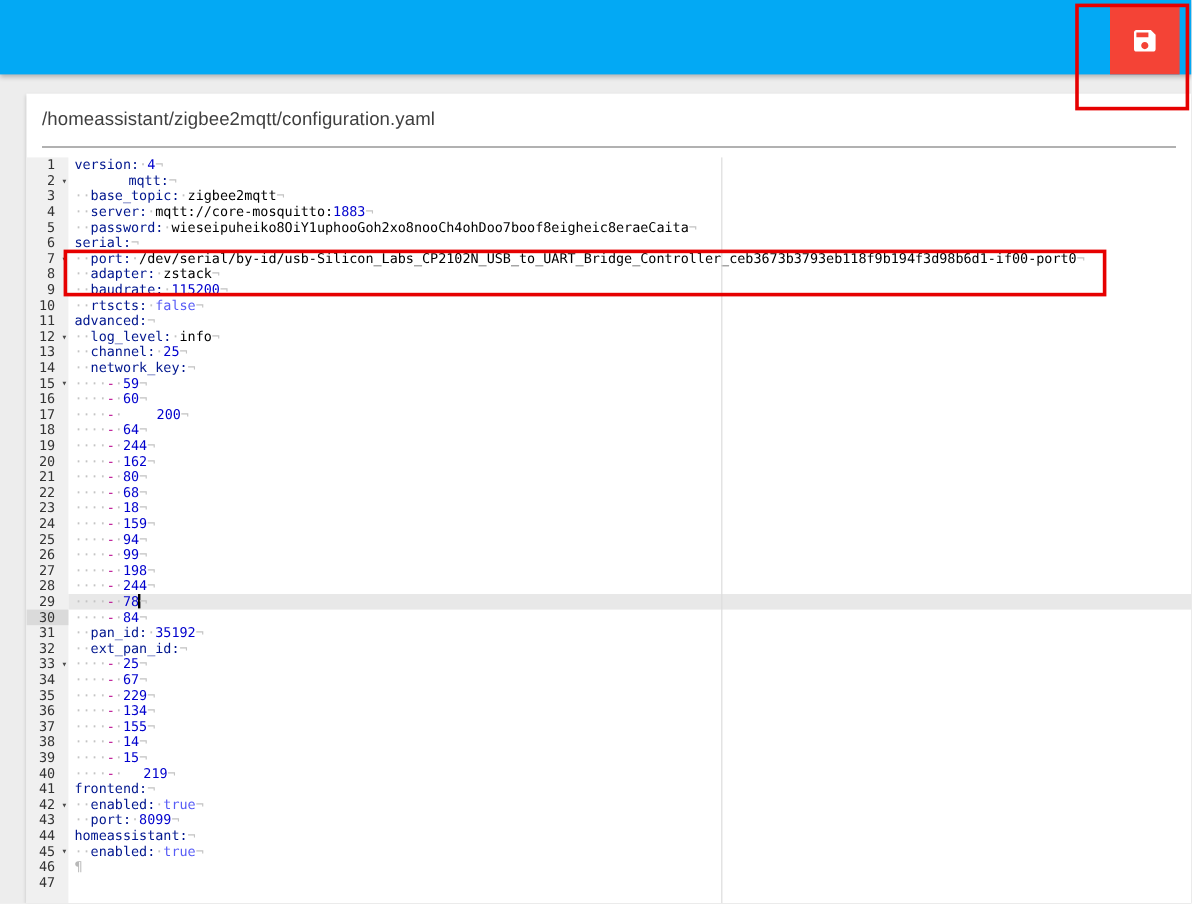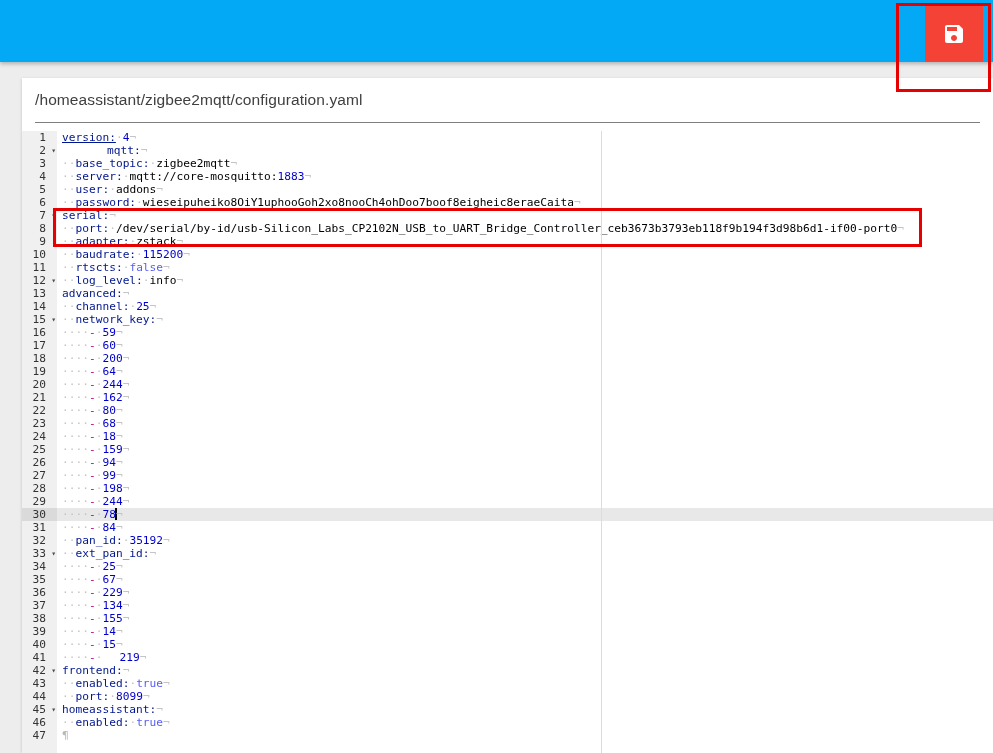--- a/index.html
+++ b/index.html
@@ -104,38 +104,37 @@
           <div class="gcell"><span>40</span></div>
           <div class="gcell"><span>41</span></div>
           <div class="gcell"><span>42</span><span class="fold">▾</span></div>
           <div class="gcell"><span>43</span></div>
           <div class="gcell"><span>44</span></div>
           <div class="gcell"><span>45</span><span class="fold">▾</span></div>
           <div class="gcell"><span>46</span></div>
           <div class="gcell"><span>47</span></div>
         </div>
       <div class="codearea">
-          <div class="cline"><span style="color: rgb(0, 22, 142); text-decoration: underline;">version:</span><span style="color: rgb(196, 196, 196);">·</span><span style="color: rgb(0, 0, 205);">4</span><span style="color: rgb(196, 196, 196);">¬</span></div>
+          <div class="cline"><span style="color: rgb(0, 22, 142);">version:</span><span style="color: rgb(196, 196, 196);">·</span><span style="color: rgb(0, 0, 205);">4</span><span style="color: rgb(196, 196, 196);">¬</span></div>
           <div class="cline"><span style="color: rgb(0, 22, 142); margin-left: 45px;">mqtt:</span><span style="color: rgb(196, 196, 196);">¬</span></div>
           <div class="cline"><span style="color: rgb(196, 196, 196);">··</span><span style="color: rgb(0, 22, 142);">base_topic:</span><span style="color: rgb(196, 196, 196);">·</span><span style="color: rgb(0, 0, 0);">zigbee2mqtt</span><span style="color: rgb(196, 196, 196);">¬</span></div>
           <div class="cline"><span style="color: rgb(196, 196, 196);">··</span><span style="color: rgb(0, 22, 142);">server:</span><span style="color: rgb(196, 196, 196);">·</span><span style="color: rgb(0, 0, 0);">mqtt://core-mosquitto:</span><span style="color: rgb(0, 0, 205);">1883</span><span style="color: rgb(196, 196, 196);">¬</span></div>
-          <div class="cline"><span style="color: rgb(196, 196, 196);">··</span><span style="color: rgb(0, 22, 142);">user:</span><span style="color: rgb(196, 196, 196);">·</span><span style="color: rgb(0, 0, 0);">addons</span><span style="color: rgb(196, 196, 196);">¬</span></div>
           <div class="cline"><span style="color: rgb(196, 196, 196);">··</span><span style="color: rgb(0, 22, 142);">password:</span><span style="color: rgb(196, 196, 196);">·</span><span style="color: rgb(0, 0, 0);">wieseipuheiko8OiY1uphooGoh2xo8nooCh4ohDoo7boof8eigheic8eraeCaita</span><span style="color: rgb(196, 196, 196);">¬</span></div>
           <div class="cline"><span style="color: rgb(0, 22, 142);">serial:</span><span style="color: rgb(196, 196, 196);">¬</span></div>
           <div class="cline"><span style="color: rgb(196, 196, 196);">··</span><span style="color: rgb(0, 22, 142);">port:</span><span style="color: rgb(196, 196, 196);">·</span><span style="color: rgb(0, 0, 0);">/dev/serial/by-id/usb-Silicon_Labs_CP2102N_USB_to_UART_Bridge_Controller_ceb3673b3793eb118f9b194f3d98b6d1-if00-port0</span><span style="color: rgb(196, 196, 196);">¬</span></div>
           <div class="cline"><span style="color: rgb(196, 196, 196);">··</span><span style="color: rgb(0, 22, 142);">adapter:</span><span style="color: rgb(196, 196, 196);">·</span><span style="color: rgb(0, 0, 0);">zstack</span><span style="color: rgb(196, 196, 196);">¬</span></div>
           <div class="cline"><span style="color: rgb(196, 196, 196);">··</span><span style="color: rgb(0, 22, 142);">baudrate:</span><span style="color: rgb(196, 196, 196);">·</span><span style="color: rgb(0, 0, 205);">115200</span><span style="color: rgb(196, 196, 196);">¬</span></div>
           <div class="cline"><span style="color: rgb(196, 196, 196);">··</span><span style="color: rgb(0, 22, 142);">rtscts:</span><span style="color: rgb(196, 196, 196);">·</span><span style="color: rgb(88, 92, 246);">false</span><span style="color: rgb(196, 196, 196);">¬</span></div>
+          <div class="cline"><span style="color: rgb(0, 22, 142);">advanced:</span><span style="color: rgb(196, 196, 196);">¬</span></div>
           <div class="cline"><span style="color: rgb(196, 196, 196);">··</span><span style="color: rgb(0, 22, 142);">log_level:</span><span style="color: rgb(196, 196, 196);">·</span><span style="color: rgb(0, 0, 0);">info</span><span style="color: rgb(196, 196, 196);">¬</span></div>
-          <div class="cline"><span style="color: rgb(0, 22, 142);">advanced:</span><span style="color: rgb(196, 196, 196);">¬</span></div>
           <div class="cline"><span style="color: rgb(196, 196, 196);">··</span><span style="color: rgb(0, 22, 142);">channel:</span><span style="color: rgb(196, 196, 196);">·</span><span style="color: rgb(0, 0, 205);">25</span><span style="color: rgb(196, 196, 196);">¬</span></div>
           <div class="cline"><span style="color: rgb(196, 196, 196);">··</span><span style="color: rgb(0, 22, 142);">network_key:</span><span style="color: rgb(196, 196, 196);">¬</span></div>
           <div class="cline"><span style="color: rgb(196, 196, 196);">····</span><span style="color: rgb(185, 6, 143);">-</span><span style="color: rgb(196, 196, 196);">·</span><span style="color: rgb(0, 0, 205);">59</span><span style="color: rgb(196, 196, 196);">¬</span></div>
           <div class="cline"><span style="color: rgb(196, 196, 196);">····</span><span style="color: rgb(185, 6, 143);">-</span><span style="color: rgb(196, 196, 196);">·</span><span style="color: rgb(0, 0, 205);">60</span><span style="color: rgb(196, 196, 196);">¬</span></div>
-          <div class="cline"><span style="color: rgb(196, 196, 196);">····</span><span style="color: rgb(185, 6, 143);">-</span><span style="color: rgb(196, 196, 196);">·</span><span style="color: rgb(0, 0, 205);">200</span><span style="color: rgb(196, 196, 196);">¬</span></div>
+          <div class="cline"><span style="color: rgb(196, 196, 196);">····</span><span style="color: rgb(185, 6, 143);">-</span><span style="color: rgb(196, 196, 196);">·</span><span style="color: rgb(0, 0, 205); margin-left: 28px;">200</span><span style="color: rgb(196, 196, 196);">¬</span></div>
           <div class="cline"><span style="color: rgb(196, 196, 196);">····</span><span style="color: rgb(185, 6, 143);">-</span><span style="color: rgb(196, 196, 196);">·</span><span style="color: rgb(0, 0, 205);">64</span><span style="color: rgb(196, 196, 196);">¬</span></div>
           <div class="cline"><span style="color: rgb(196, 196, 196);">····</span><span style="color: rgb(185, 6, 143);">-</span><span style="color: rgb(196, 196, 196);">·</span><span style="color: rgb(0, 0, 205);">244</span><span style="color: rgb(196, 196, 196);">¬</span></div>
           <div class="cline"><span style="color: rgb(196, 196, 196);">····</span><span style="color: rgb(185, 6, 143);">-</span><span style="color: rgb(196, 196, 196);">·</span><span style="color: rgb(0, 0, 205);">162</span><span style="color: rgb(196, 196, 196);">¬</span></div>
           <div class="cline"><span style="color: rgb(196, 196, 196);">····</span><span style="color: rgb(185, 6, 143);">-</span><span style="color: rgb(196, 196, 196);">·</span><span style="color: rgb(0, 0, 205);">80</span><span style="color: rgb(196, 196, 196);">¬</span></div>
           <div class="cline"><span style="color: rgb(196, 196, 196);">····</span><span style="color: rgb(185, 6, 143);">-</span><span style="color: rgb(196, 196, 196);">·</span><span style="color: rgb(0, 0, 205);">68</span><span style="color: rgb(196, 196, 196);">¬</span></div>
           <div class="cline"><span style="color: rgb(196, 196, 196);">····</span><span style="color: rgb(185, 6, 143);">-</span><span style="color: rgb(196, 196, 196);">·</span><span style="color: rgb(0, 0, 205);">18</span><span style="color: rgb(196, 196, 196);">¬</span></div>
           <div class="cline"><span style="color: rgb(196, 196, 196);">····</span><span style="color: rgb(185, 6, 143);">-</span><span style="color: rgb(196, 196, 196);">·</span><span style="color: rgb(0, 0, 205);">159</span><span style="color: rgb(196, 196, 196);">¬</span></div>
           <div class="cline"><span style="color: rgb(196, 196, 196);">····</span><span style="color: rgb(185, 6, 143);">-</span><span style="color: rgb(196, 196, 196);">·</span><span style="color: rgb(0, 0, 205);">94</span><span style="color: rgb(196, 196, 196);">¬</span></div>
           <div class="cline"><span style="color: rgb(196, 196, 196);">····</span><span style="color: rgb(185, 6, 143);">-</span><span style="color: rgb(196, 196, 196);">·</span><span style="color: rgb(0, 0, 205);">99</span><span style="color: rgb(196, 196, 196);">¬</span></div>
           <div class="cline"><span style="color: rgb(196, 196, 196);">····</span><span style="color: rgb(185, 6, 143);">-</span><span style="color: rgb(196, 196, 196);">·</span><span style="color: rgb(0, 0, 205);">198</span><span style="color: rgb(196, 196, 196);">¬</span></div>

